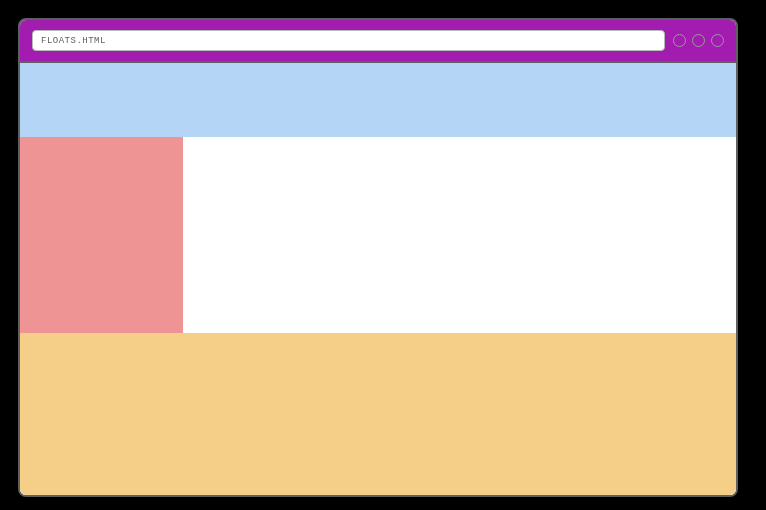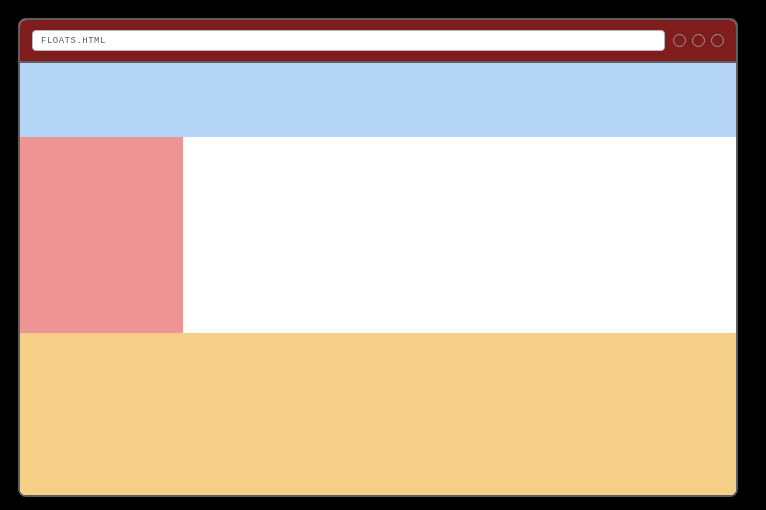--- a/index.html
+++ b/index.html
@@ -13,21 +13,21 @@
       height: 479px;
       background: #fff;
       border: 2px solid #5c6063;
       border-radius: 8px;
       overflow: hidden;
       box-shadow: 6px 6px 0 rgba(0,0,0,0.25);
     }
     
     .browser-chrome {
       height: 43px;
-      background: #7f1d1d;
+      background: #a21caf;
       border-bottom: 2px solid #5c6063;
       display: flex;
       align-items: center;
       padding: 0 12px;
       gap: 8px;
     }
     
     .url-bar {
       flex: 1;
       height: 21px;

